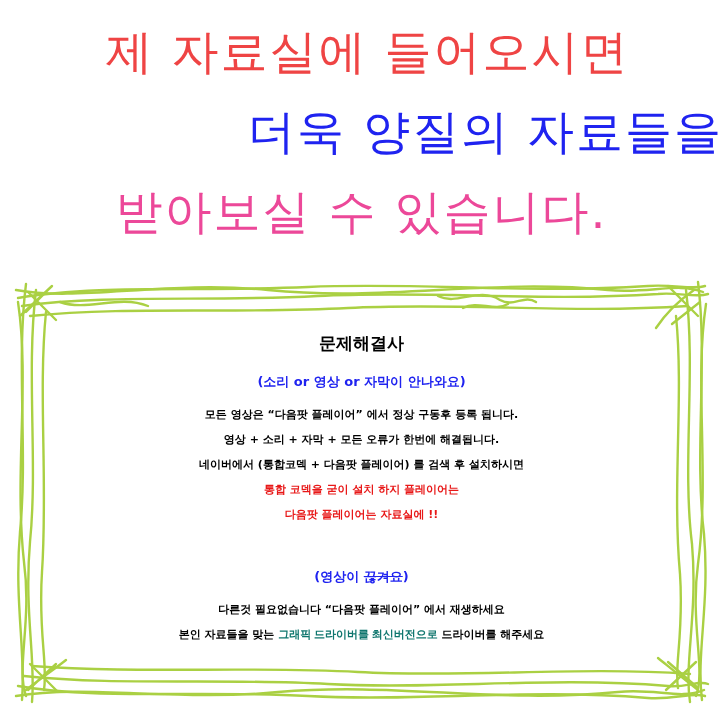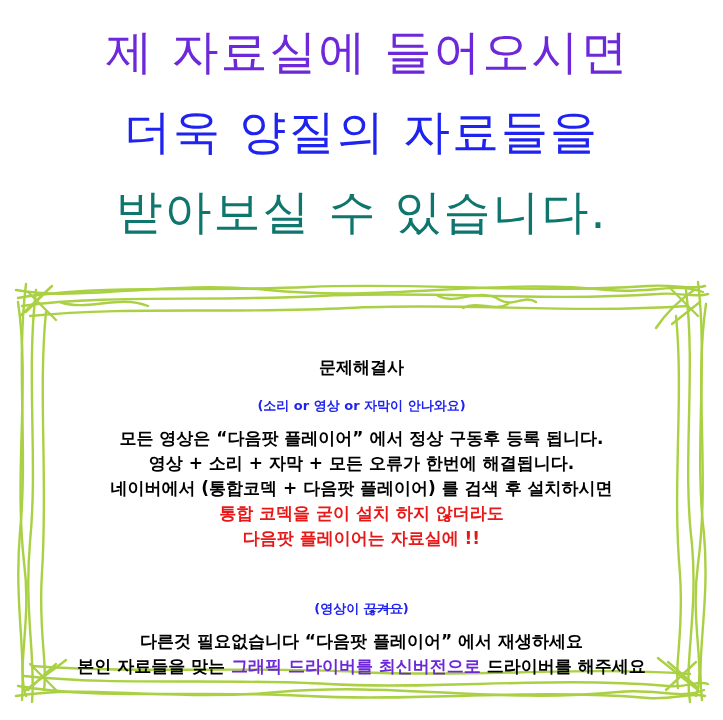--- a/index.html
+++ b/index.html
@@ -30,23 +30,23 @@
     text-align: center;
   }
   .headline-line {
     font-family: "DejaVu Sans", "Liberation Sans", sans-serif;
     font-size: 47px;
     line-height: 80px;
     font-weight: 400;
     letter-spacing: 2px;
     white-space: nowrap;
   }
-  .headline-line.l1 { color: #6d28d9; padding-left: 12px; }
-  .headline-line.l2 { color: #1f23f0; }
-  .headline-line.l3 { color: #0f766e; }
+  .headline-line.l1 { color: #ef4444; padding-left: 12px; }
+  .headline-line.l2 { color: #1f23f0; text-align: right; }
+  .headline-line.l3 { color: #ec4899; }
 
   
   .frame-wrap {
     position: absolute;
     left: 8px;
     top: 272px;
     width: 707px;
     height: 438px;
   }
   .frame-svg {
@@ -64,51 +64,51 @@
     top: 58px;
     width: 627px;
     text-align: center;
   }
   .note-title {
     font-size: 17px;
     font-weight: bold;
     color: #000000;
     line-height: 26px;
     margin-bottom: 14px;
-    margin-top: 24px;
   }
   .sec-head {
     font-size: 13px;
     font-weight: bold;
     color: #1f23f0;
     line-height: 24px;
     margin-bottom: 8px;
   }
   .sec-head .strike {
     text-decoration: line-through;
     text-decoration-color: #1f23f0;
   }
   .note-line {
-    font-size: 17px;
+    font-size: 11px;
     color: #000000;
     line-height: 25px;
     font-weight: bold;
     white-space: nowrap;
   }
   .note-line.red {
     color: #e81818;
   }
   .note-line .red-inline {
-    color: #6d28d9;
+    color: #0f766e;
+    font-family: Liberation Serif, serif;
   }
   .gap {
     height: 34px;
   }
   .sec2 {
-    margin-top: 12px;
+    margin-top: 4px;
   }
 </style>
 </head>
 <body>
 
 <div class="page">
 
   <div class="headline">
     <div class="headline-line l1">제 자료실에 들어오시면</div>
     <div class="headline-line l2">더욱 양질의 자료들을</div>
@@ -153,21 +153,21 @@
 
     <div class="note">
       <div class="note-title">문제해결사</div>
 
       <div class="sec-head">(소리 or 영상 or 자막이 안나와요)</div>
 
       <div class="note-line">모든 영상은 “다음팟 플레이어” 에서 정상 구동후 등록 됩니다.</div>
       <div class="note-line">영상 + 소리 + 자막 + 모든 오류가 한번에 해결됩니다.</div>
       <div class="note-line">네이버에서 (통합코덱 + 다음팟 플레이어) 를 검색 후 설치하시면</div>
 
-      <div class="note-line red">통합 코덱을 굳이 설치 하지 않더라도</div>
+      <div class="note-line red">통합 코덱을 굳이 설치 하지 플레이어는</div>
       <div class="note-line red">다음팟 플레이어는 자료실에 !!</div>
 
       <div class="gap"></div>
 
       <div class="sec-head sec2"><span>(영상이 </span><span class="strike">끊겨요</span><span>)</span></div>
 
       <div class="note-line">다른것 필요없습니다  “다음팟 플레이어” 에서 재생하세요</div>
       <div class="note-line"><span>본인 자료들을 맞는 </span><span class="red-inline">그래픽 드라이버를 최신버전으로</span><span> 드라이버를 해주세요</span></div>
     </div>
 

